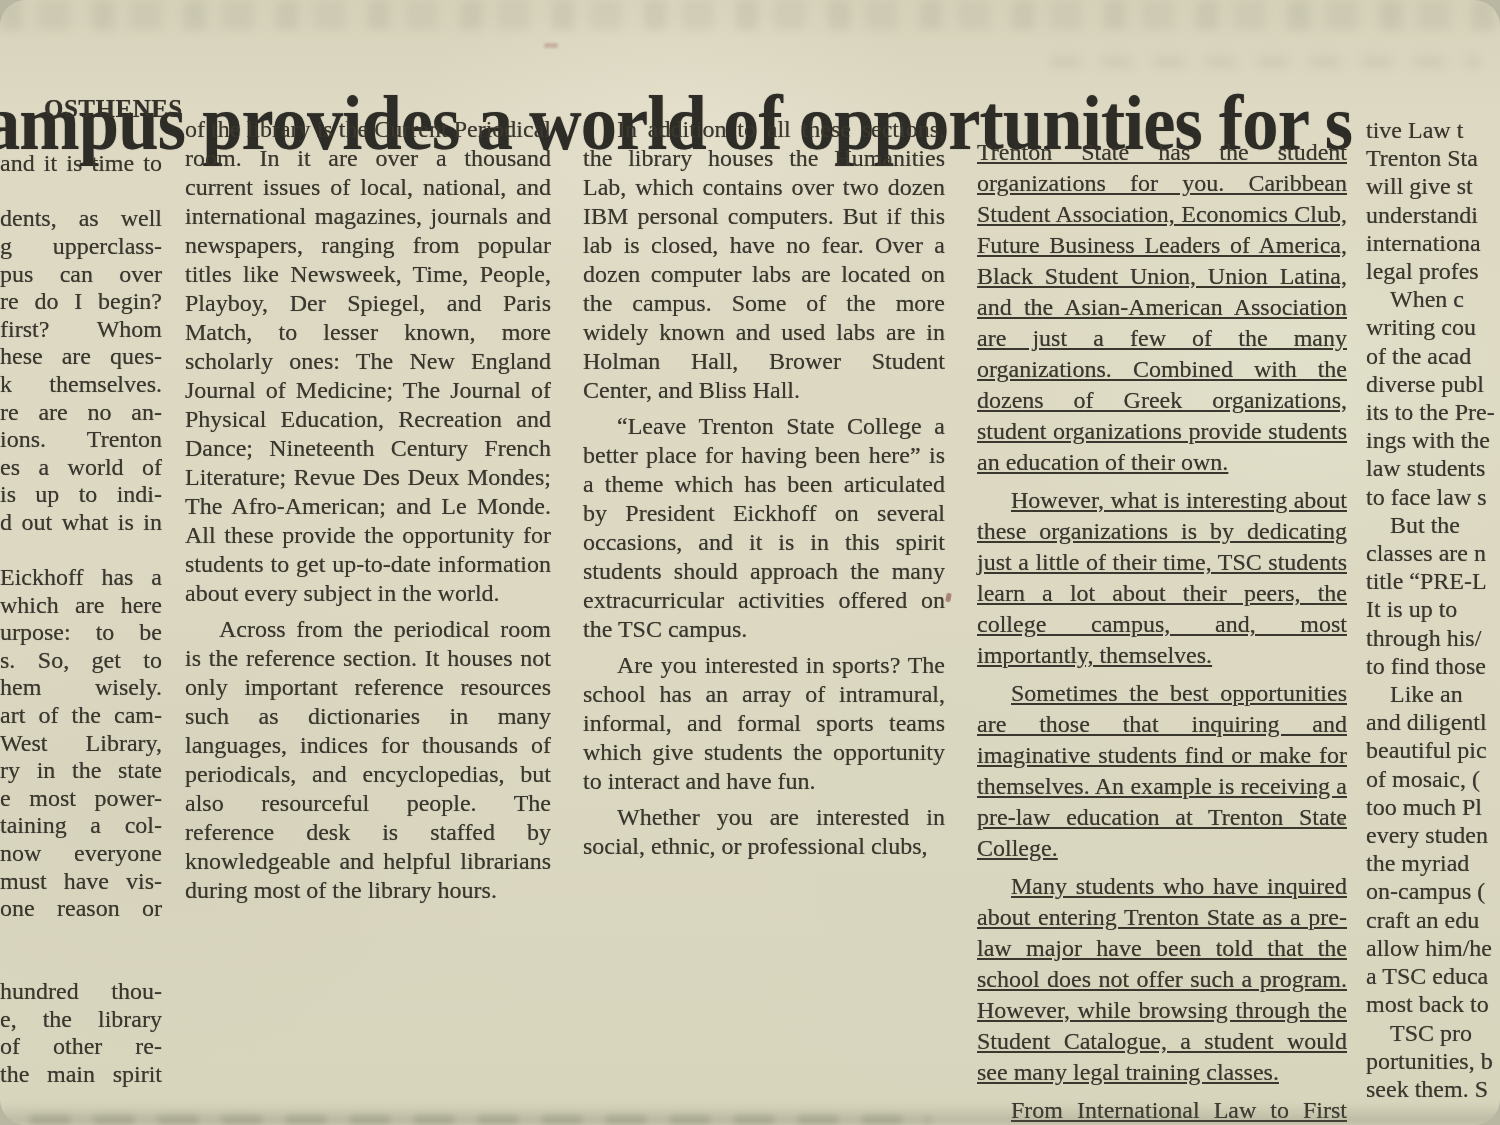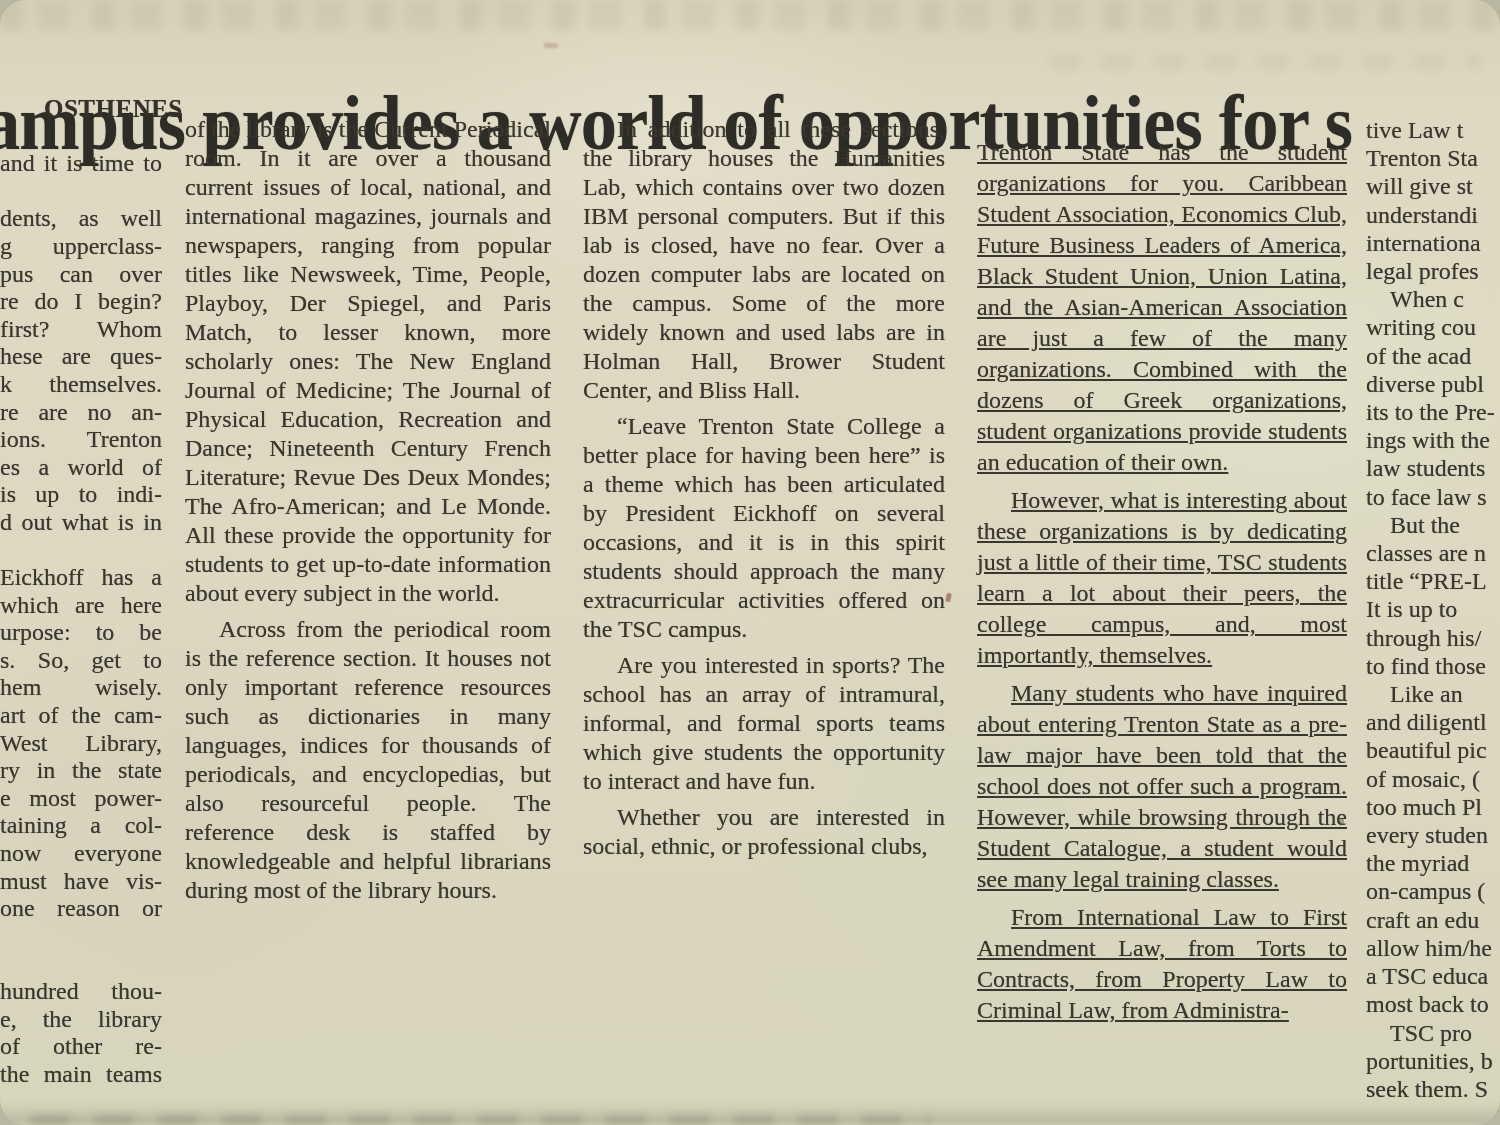--- a/index.html
+++ b/index.html
@@ -123,35 +123,36 @@
       <div class="frag-line">e most power-</div>
       <div class="frag-line">taining a col-</div>
       <div class="frag-line">now everyone</div>
       <div class="frag-line">must have vis-</div>
       <div class="frag-line">one reason or</div>
       <div class="frag-gap"></div>
       <div class="frag-gap"></div>
       <div class="frag-line">hundred thou-</div>
       <div class="frag-line">e, the library</div>
       <div class="frag-line">of other re-</div>
-      <div class="frag-line">the main teams</div>
+      <div class="frag-line">the main spirit</div>
     </div>
   <div class="column" id="col2">
       <p>of the library is the Current Periodical room. In it are over a thousand current issues of local, national, and international magazines, journals and newspapers, ranging from popular titles like Newsweek, Time, People, Playboy, Der Spiegel, and Paris Match, to lesser known, more scholarly ones: The New England Journal of Medicine; The Journal of Physical Education, Recreation and Dance; Nineteenth Century French Literature; Revue Des Deux Mondes; The Afro-American; and Le Monde. All these provide the opportunity for students to get up-to-date information about every subject in the world.</p>
       <p class="indent">Across from the periodical room is the reference section. It houses not only important reference resources such as dictionaries in many languages, indices for thousands of periodicals, and encyclopedias, but also resourceful people. The reference desk is staffed by knowledgeable and helpful librarians during most of the library hours.</p>
     </div>
   <div class="column" id="col3">
       <p class="indent">In addition to all these sections, the library houses the Humanities Lab, which contains over two dozen IBM personal computers. But if this lab is closed, have no fear. Over a dozen computer labs are located on the campus. Some of the more widely known and used labs are in Holman Hall, Brower Student Center, and Bliss Hall.</p>
       <p class="indent">“Leave Trenton State College a better place for having been here” is a theme which has been articulated by President Eickhoff on several occasions, and it is in this spirit students should approach the many extracurricular activities offered on the TSC campus.</p>
       <p class="indent">Are you interested in sports? The school has an array of intramural, informal, and formal sports teams which give students the opportunity to interact and have fun.</p>
       <p class="indent">Whether you are interested in social, ethnic, or professional clubs,</p>
     </div>
   <div class="column" id="col4">
       <p>Trenton State has the student organizations for you. Caribbean Student Association, Economics Club, Future Business Leaders of America, Black Student Union, Union Latina, and the Asian-American Association are just a few of the many organizations. Combined with the dozens of Greek organizations, student organizations provide students an education of their own.</p>
       <p class="indent">However, what is interesting about these organizations is by dedicating just a little of their time, TSC students learn a lot about their peers, the college campus, and, most importantly, themselves.</p>
+      <p class="indent">Sometimes the best opportunities are those that inquiring and imaginative students find or make for themselves. An example is receiving a pre-law education at Trenton State College.</p>
       <p class="indent">Many students who have inquired about entering Trenton State as a pre-law major have been told that the school does not offer such a program. However, while browsing through the Student Catalogue, a student would see many legal training classes.</p>
       <p class="indent">From International Law to First Amendment Law, from Torts to Contracts, from Property Law to Criminal Law, from Administra-</p>
     </div>
   <div class="column" id="col5">
       <div class="frag-line">tive Law t</div>
       <div class="frag-line">Trenton Sta</div>
       <div class="frag-line">will give st</div>
       <div class="frag-line">understandi</div>
       <div class="frag-line">internationa</div>
       <div class="frag-line">legal profes</div>

